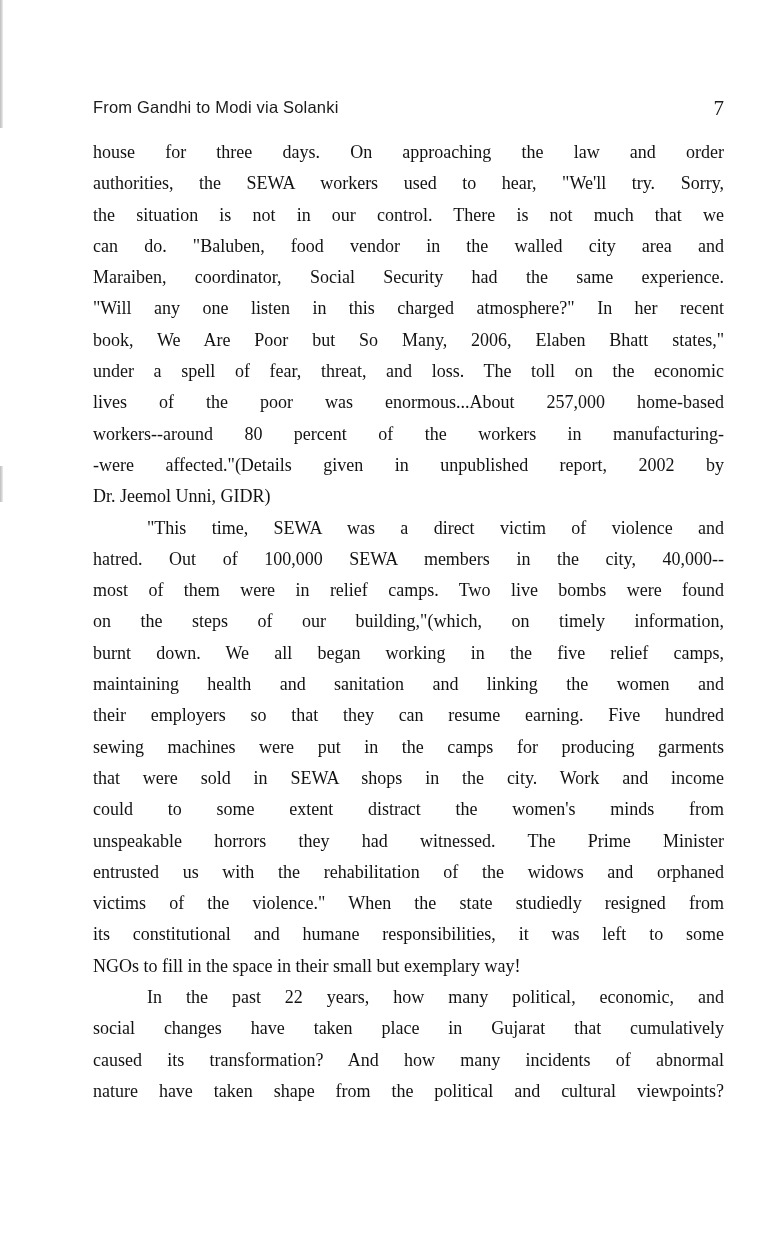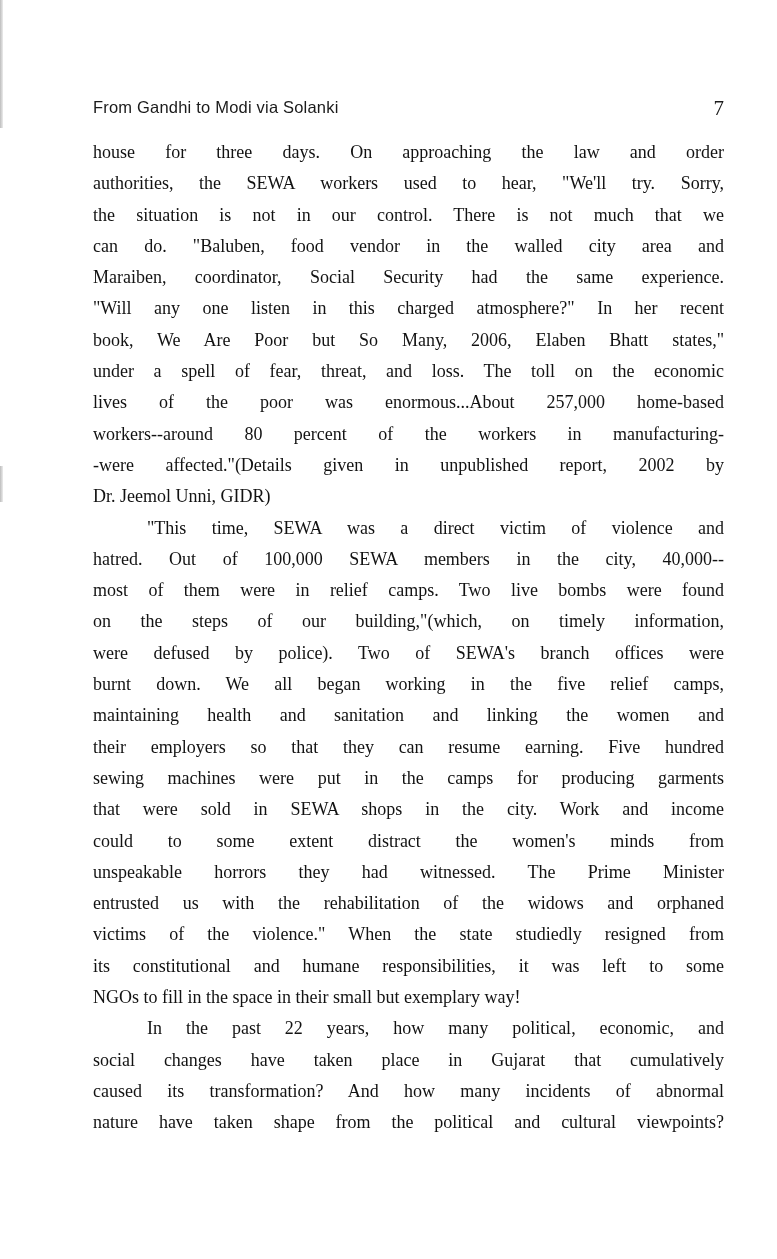--- a/index.html
+++ b/index.html
@@ -101,21 +101,20 @@
     <span class="line">workers--around 80 percent of the workers in manufacturing-</span>
     <span class="line">-were affected."(Details given in unpublished report, 2002 by</span>
     <span class="line last">Dr. Jeemol Unni, GIDR)</span>
   </div>
 
   <div class="paragraph">
     <span class="line indent">"This time, SEWA was a direct victim of violence and</span>
     <span class="line">hatred. Out of 100,000 SEWA members in the city, 40,000--</span>
     <span class="line">most of them were in relief camps. Two live bombs were found</span>
     <span class="line">on the steps of our building,"(which, on timely information,</span>
-    <span class="line">were defused by police). Two of SEWA's branch offices were</span>
     <span class="line">burnt down. We all began working in the five relief camps,</span>
     <span class="line">maintaining health and sanitation and linking the women and</span>
     <span class="line">their employers so that they can resume earning. Five hundred</span>
     <span class="line">sewing machines were put in the camps for producing garments</span>
     <span class="line">that were sold in SEWA shops in the city. Work and income</span>
     <span class="line">could to some extent distract the women's minds from</span>
     <span class="line">unspeakable horrors they had witnessed. The Prime Minister</span>
     <span class="line">entrusted us with the rehabilitation of the widows and orphaned</span>
     <span class="line">victims of the violence." When the state studiedly resigned from</span>
     <span class="line">its constitutional and humane responsibilities, it was left to some</span>

